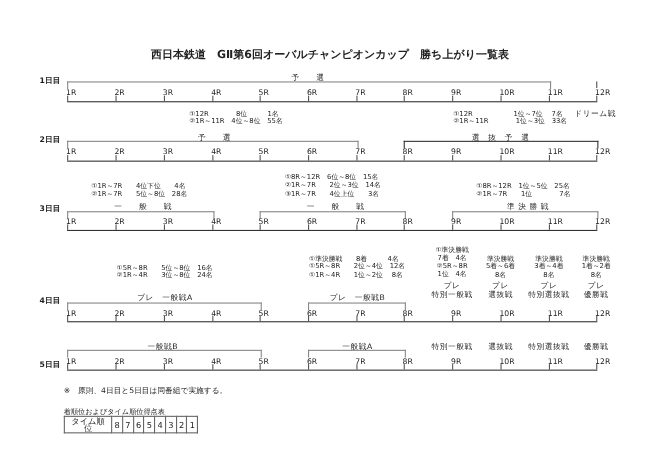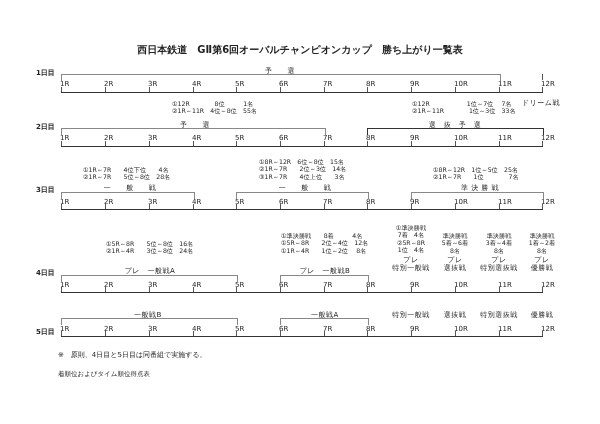--- a/index.html
+++ b/index.html
@@ -267,14 +267,25 @@
       <div class="tick" style="left: 542px; top: 331px;"></div>
       <div class="abs rl" style="left: 542px; top: 325px;">12R</div>
     </div>
 </div>
 
 <div class="abs footnote" style="left:58px;top:350px;">※　原則、4日目と5日目は同番組で実施する。</div>
 
 <div class="abs tcap">着順位およびタイム順位得点表</div>
 <table class="pts">
   <tbody>
+  <tr class="big">
+    <td class="hd">タイム順位</td>
+    <td>8</td>
+    <td>7</td>
+    <td>6</td>
+    <td>5</td>
+    <td>4</td>
+    <td>3</td>
+    <td>2</td>
+    <td>1</td>
+  </tr>
 </tbody>
   </table>
 
 </body></html>

